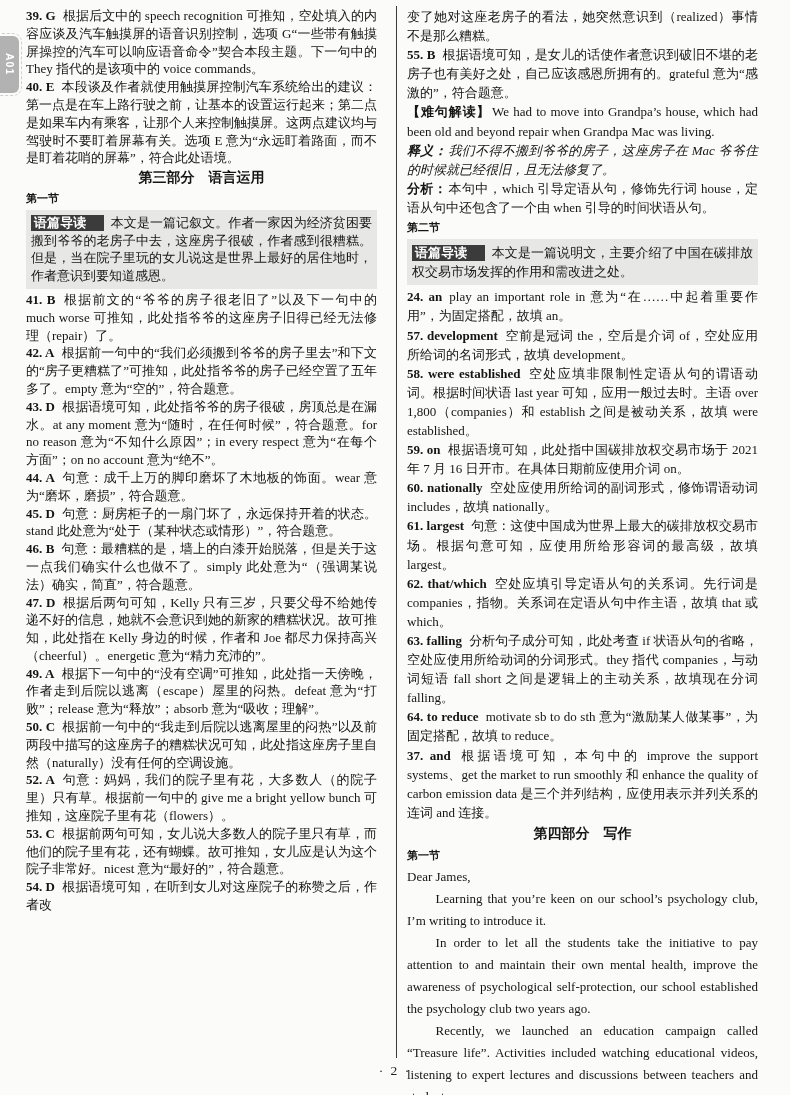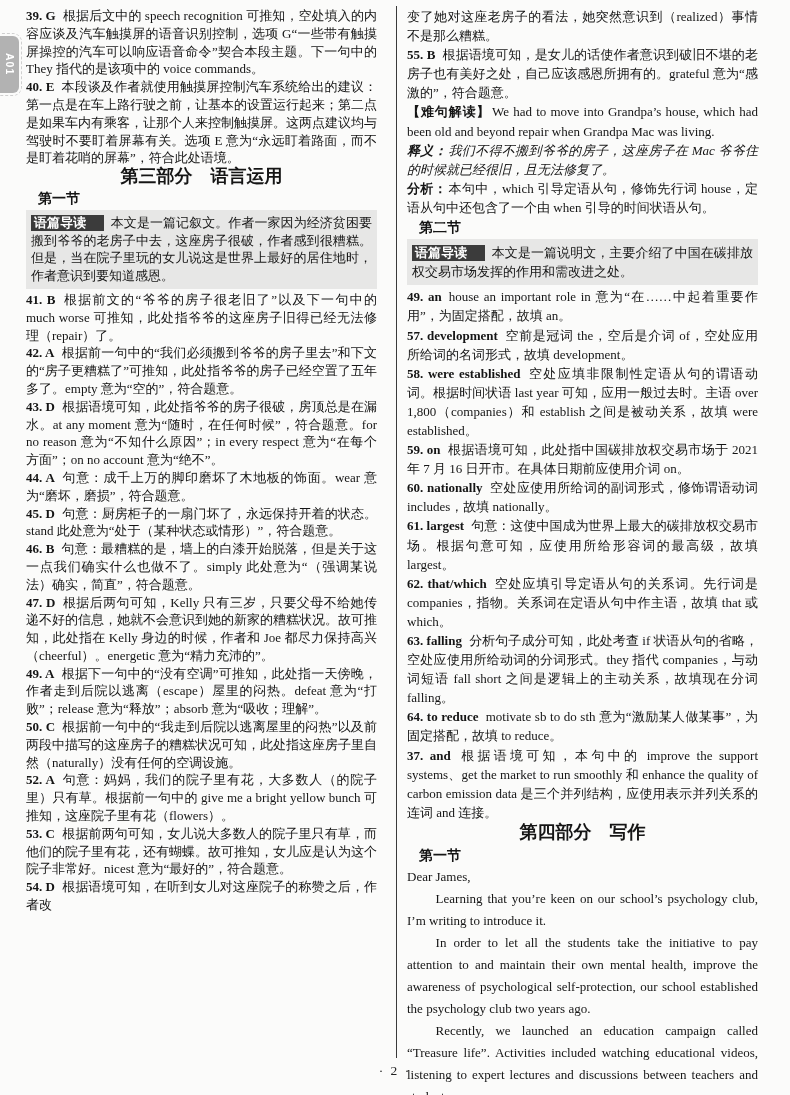--- a/index.html
+++ b/index.html
@@ -23,25 +23,25 @@
   
   .col{position:absolute;top:7px;width:351px;text-align:justify;}
   .col-left{left:26px;line-height:17.8px;}
   .col-right{left:407px;line-height:19.1px;}
   .divider{position:absolute;left:396px;top:6px;height:1052px;width:1px;background:#3a3a3a;}
   
   .blk{margin:0;}
   .item .lbl{font-weight:bold;margin-right:.55em;}
   .labeled .lbl{font-weight:bold;margin-right:.12em;}
   .center{
-    text-align:center;font-weight:bold;font-size:18px;margin:2px 0 3px 0;
-    font-family:Liberation Mono, monospace;
+    text-align:center;font-weight:bold;font-size:14px;margin:2px 0 3px 0;
+    font-family:Liberation Serif, serif;
   }
   .sub{
-    font-weight:bold;font-size:14px;margin:1px 12px;
+    font-weight:bold;font-size:11px;margin:1px 0;
     font-family:"Liberation Sans","DejaVu Sans",sans-serif;
   }
   .guide{background:#e7e7e6;padding:4px 5px;margin:2px 0;}
   .guide .guide-lbl{
     background:#3b3b3b;color:#ffffff;font-weight:bold;
     padding:0 18px 1px 3px;margin-right:.5em;
     font-family:"Liberation Sans","DejaVu Sans",sans-serif;
   }
   .kai .txt,.kai .lbl{font-style:italic;}
   .letter{line-height:22px;text-indent:2.2em;}
@@ -82,21 +82,21 @@
       <div class="blk item"><span class="lbl">54. D</span><span class="txt">根据语境可知，在听到女儿对这座院子的称赞之后，作者改</span></div>
     </div>
   <div class="col col-right">
       <div class="blk plain"><span class="txt">变了她对这座老房子的看法，她突然意识到（realized）事情不是那么糟糕。</span></div>
       <div class="blk item"><span class="lbl">55. B</span><span class="txt">根据语境可知，是女儿的话使作者意识到破旧不堪的老房子也有美好之处，自己应该感恩所拥有的。grateful 意为“感激的”，符合题意。</span></div>
       <div class="blk labeled"><span class="lbl">【难句解读】</span><span class="txt">We had to move into Grandpa’s house, which had been old and beyond repair when Grandpa Mac was living.</span></div>
       <div class="blk labeled kai"><span class="lbl">释义：</span><span class="txt">我们不得不搬到爷爷的房子，这座房子在 Mac 爷爷住的时候就已经很旧，且无法修复了。</span></div>
       <div class="blk labeled"><span class="lbl">分析：</span><span class="txt">本句中，which 引导定语从句，修饰先行词 house，定语从句中还包含了一个由 when 引导的时间状语从句。</span></div>
       <div class="blk sub"><span class="txt">第二节</span></div>
       <div class="blk guide"><span class="lbl guide-lbl">语篇导读</span><span class="txt">本文是一篇说明文，主要介绍了中国在碳排放权交易市场发挥的作用和需改进之处。</span></div>
-      <div class="blk item"><span class="lbl">49. an</span><span class="txt">house an important role in 意为“在……中起着重要作用”，为固定搭配，故填 an。</span></div>
+      <div class="blk item"><span class="lbl">24. an</span><span class="txt">play an important role in 意为“在……中起着重要作用”，为固定搭配，故填 an。</span></div>
       <div class="blk item"><span class="lbl">57. development</span><span class="txt">空前是冠词 the，空后是介词 of，空处应用所给词的名词形式，故填 development。</span></div>
       <div class="blk item"><span class="lbl">58. were established</span><span class="txt">空处应填非限制性定语从句的谓语动词。根据时间状语 last year 可知，应用一般过去时。主语 over 1,800（companies）和 establish 之间是被动关系，故填 were established。</span></div>
       <div class="blk item"><span class="lbl">59. on</span><span class="txt">根据语境可知，此处指中国碳排放权交易市场于 2021 年 7 月 16 日开市。在具体日期前应使用介词 on。</span></div>
       <div class="blk item"><span class="lbl">60. nationally</span><span class="txt">空处应使用所给词的副词形式，修饰谓语动词 includes，故填 nationally。</span></div>
       <div class="blk item"><span class="lbl">61. largest</span><span class="txt">句意：这使中国成为世界上最大的碳排放权交易市场。根据句意可知，应使用所给形容词的最高级，故填 largest。</span></div>
       <div class="blk item"><span class="lbl">62. that/which</span><span class="txt">空处应填引导定语从句的关系词。先行词是 companies，指物。关系词在定语从句中作主语，故填 that 或 which。</span></div>
       <div class="blk item"><span class="lbl">63. falling</span><span class="txt">分析句子成分可知，此处考查 if 状语从句的省略，空处应使用所给动词的分词形式。they 指代 companies，与动词短语 fall short 之间是逻辑上的主动关系，故填现在分词 falling。</span></div>
       <div class="blk item"><span class="lbl">64. to reduce</span><span class="txt">motivate sb to do sth 意为“激励某人做某事”，为固定搭配，故填 to reduce。</span></div>
       <div class="blk item"><span class="lbl">37. and</span><span class="txt">根据语境可知，本句中的 improve the support systems、get the market to run smoothly 和 enhance the quality of carbon emission data 是三个并列结构，应使用表示并列关系的连词 and 连接。</span></div>
       <div class="blk center"><span class="txt">第四部分　写作</span></div>

